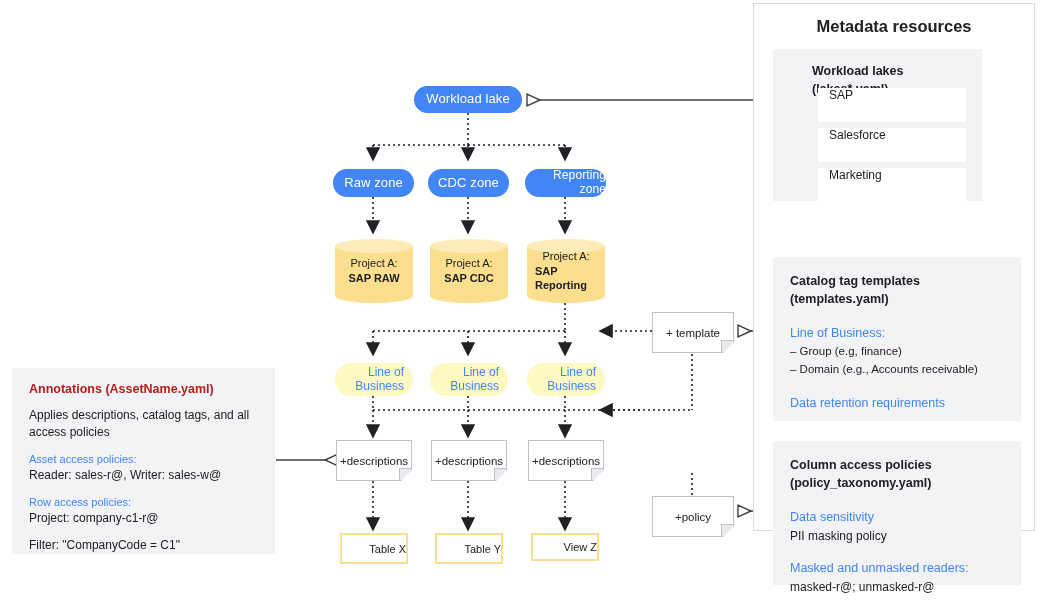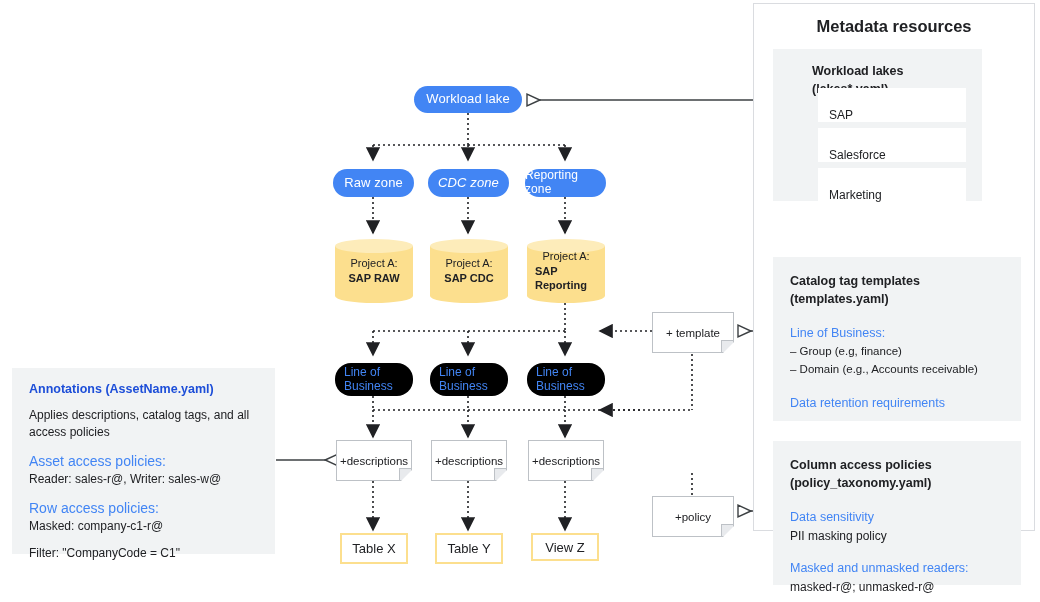--- a/index.html
+++ b/index.html
@@ -27,34 +27,34 @@
     pointer-events: none;
   }
 
   
   .node {
     position: absolute;
     box-sizing: border-box;
     display: flex;
     align-items: center;
     justify-content: center;
-    text-align: left;
+    text-align: right;
     line-height: 1.15;
   }
 
   .pill-blue {
     background: #4285f4;
     color: #ffffff;
     border-radius: 18px;
     font-size: 13px;
     font-weight: 400;
     letter-spacing: .1px;
   }
   .pill-lightblue {
-    background: #000000;
+    background: #fef9c3;
     color: #4285f4;
     border-radius: 16px;
     font-size: 12px;
   }
 
   
   .cyl {
     position: absolute;
   }
   .cyl .body {
@@ -124,22 +124,22 @@
   }
 
   
   .tablebox {
     position: absolute;
     box-sizing: border-box;
     background: #ffffff;
     border: 2px solid #fcdf8e;
     display: flex;
     align-items: center;
-    justify-content: center;
-    font-size: 13px;
+    justify-content: flex-end;
+    font-size: 11px;
     color: #202124;
   }
 
   
   #right-panel {
     position: absolute;
     left: 753px;
     top: 3px;
     width: 282px;
     height: 528px;
@@ -182,51 +182,51 @@
     font-size: 11.5px;
     color: #202124;
     line-height: 1.55;
   }
 
   .lake-item {
     position: absolute;
     box-sizing: border-box;
     background: #ffffff;
     display: flex;
-    align-items: flex-end;
+    align-items: flex-start;
     padding-left: 11px;
     font-size: 12px;
     color: #202124;
   }
 
   
   #annotations-card {
     position: absolute;
     left: 12px;
     top: 368px;
     width: 263px;
     height: 186px;
     box-sizing: border-box;
     background: #f1f3f4;
     padding: 14px 17px 0 17px;
   }
   #annotations-card .atitle {
     font-size: 12.5px;
     font-weight: 700;
-    color: #1d4ed8;
+    color: #b91c1c;
     margin-bottom: 11px;
   }
   #annotations-card .abody {
     font-size: 12px;
     color: #202124;
     line-height: 1.42;
     margin-bottom: 11px;
   }
   #annotations-card .ahead {
-    font-size: 14px;
+    font-size: 11px;
     color: #4285f4;
     line-height: 1.38;
   }
   #annotations-card .asub {
     font-size: 12px;
     color: #202124;
     line-height: 1.38;
     margin-bottom: 11px;
   }
   #annotations-card .afilter {
@@ -304,21 +304,21 @@
     </g>
   </svg>
 
   <div class="node pill-blue" style="left:414px; top:86px; width:108px; height:27px;">
     <span>Workload lake</span>
   </div>
 
   <div class="node pill-blue" style="left:333px; top:169px; width:81px; height:28px;">
     <span>Raw zone</span>
   </div>
-  <div class="node pill-blue" style="left:428px; top:169px; width:81px; height:28px;font-style:italic;">
+  <div class="node pill-blue" style="left:428px; top:169px; width:81px; height:28px;">
     <span>CDC zone</span>
   </div>
   <div class="node pill-blue" style="left:525px; top:169px; width:81px; height:28px; font-size:12px;">
     <span>Reporting zone</span>
   </div>
 
   <div class="cyl" style="left:335px; top:239px; width:78px; height:64px;">
     <div class="body"></div>
     <div class="bottom"></div>
     <div class="top"></div>
@@ -390,21 +390,21 @@
   <div class="tablebox" style="left:531px; top:533px; width:68px; height:28px;">
     <span>View Z</span>
   </div>
 
   <div id="annotations-card">
     <div class="atitle">Annotations (AssetName.yaml)</div>
     <div class="abody">Applies descriptions, catalog tags, and all access policies</div>
     <div class="ahead">Asset access policies:</div>
     <div class="asub">Reader: sales-r@, Writer: sales-w@</div>
     <div class="ahead">Row access policies:</div>
-    <div class="asub">Masked: company-c1-r@</div>
+    <div class="asub">Project: company-c1-r@</div>
     <div class="afilter">Filter: "CompanyCode = C1"</div>
   </div>
 
   <div id="right-panel">
     <div id="right-panel-title">Metadata resources</div>
 
     <div class="gray-card" style="left:19px; top:45px; width:209px; height:152px; padding:13px 0 0 0;">
       <div class="card-title" style="padding-left:14px;margin-left:25px;">Workload lakes (lakes*.yaml)</div>
       <div class="lake-item" style="left:45px; top:39px; width:148px; height:34px;">
         <span>SAP</span>

